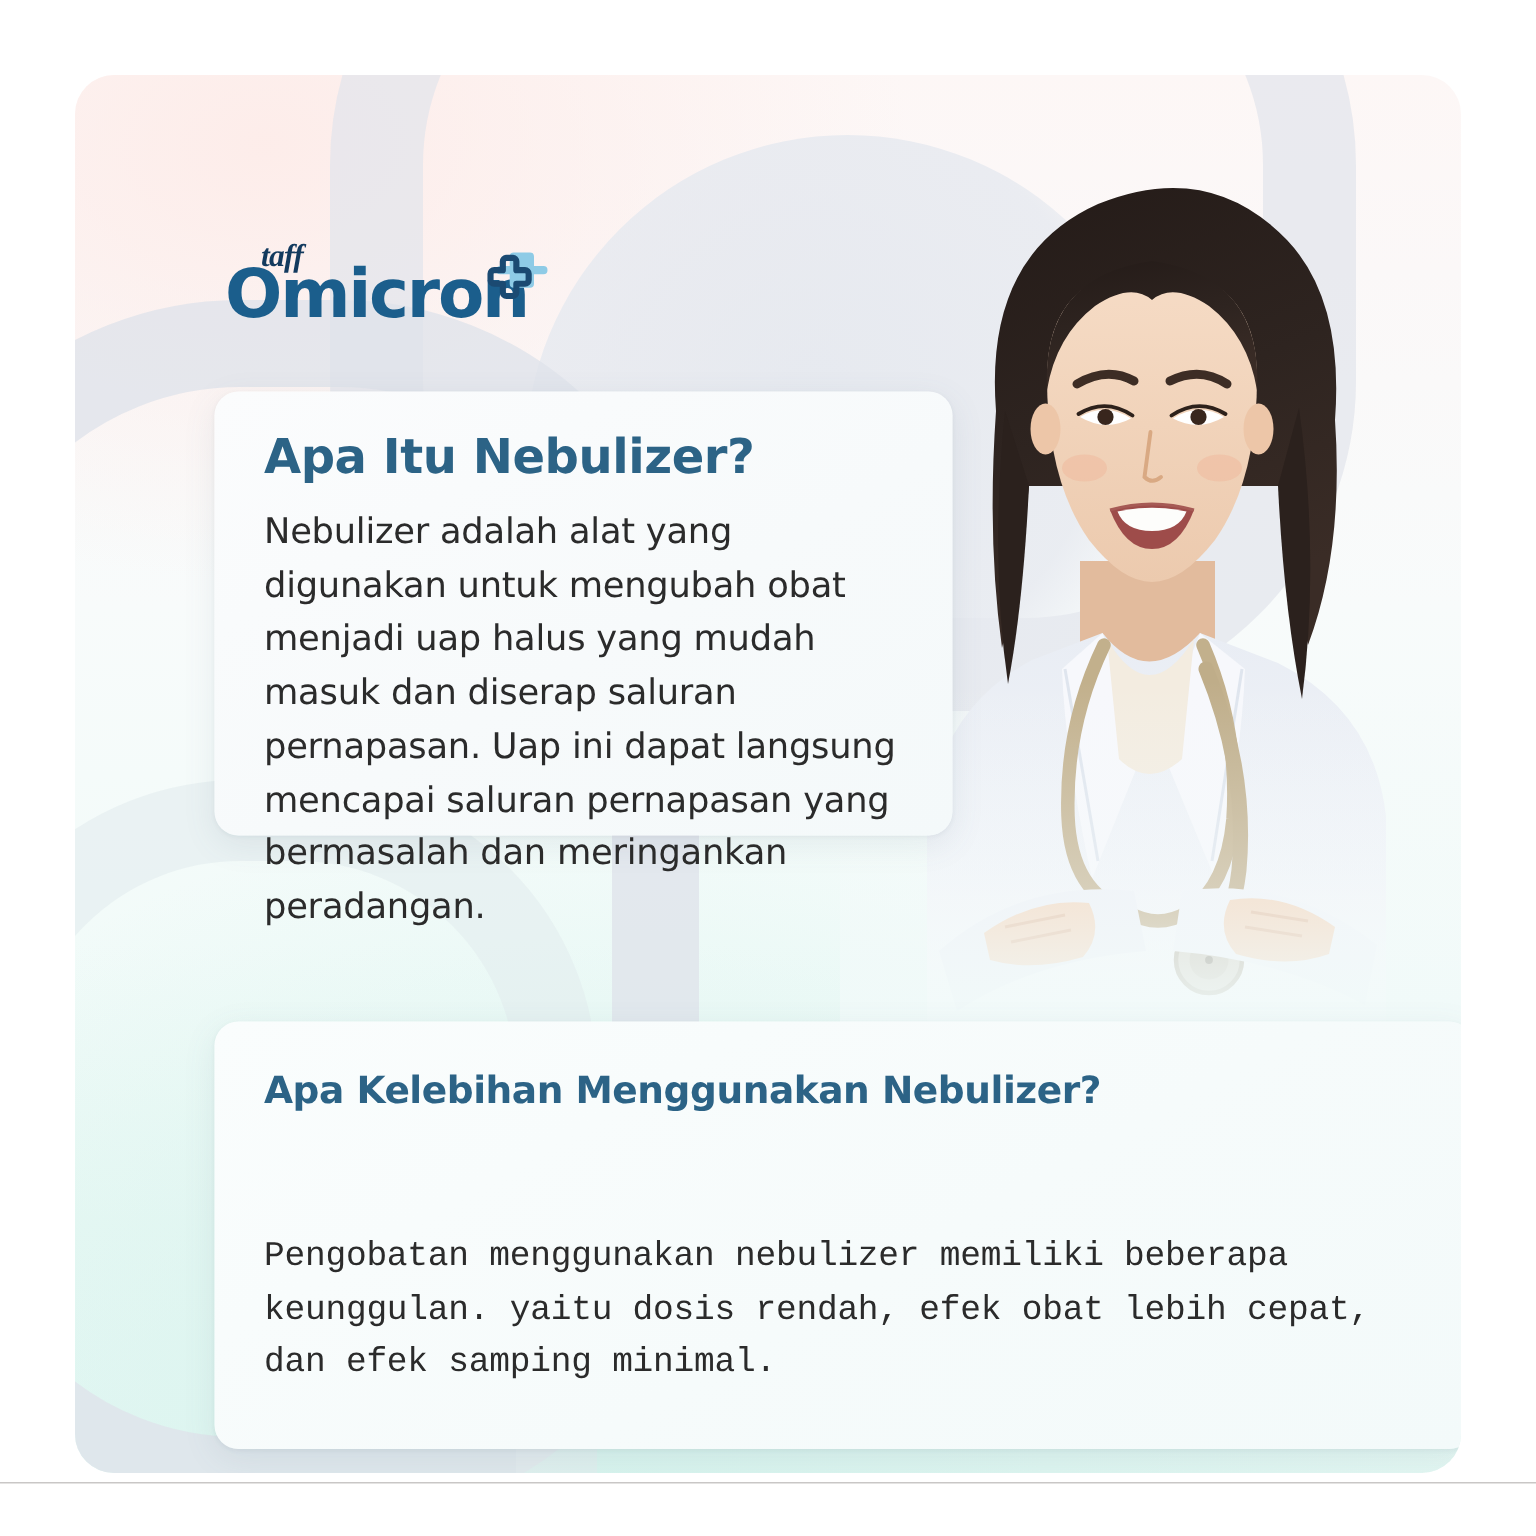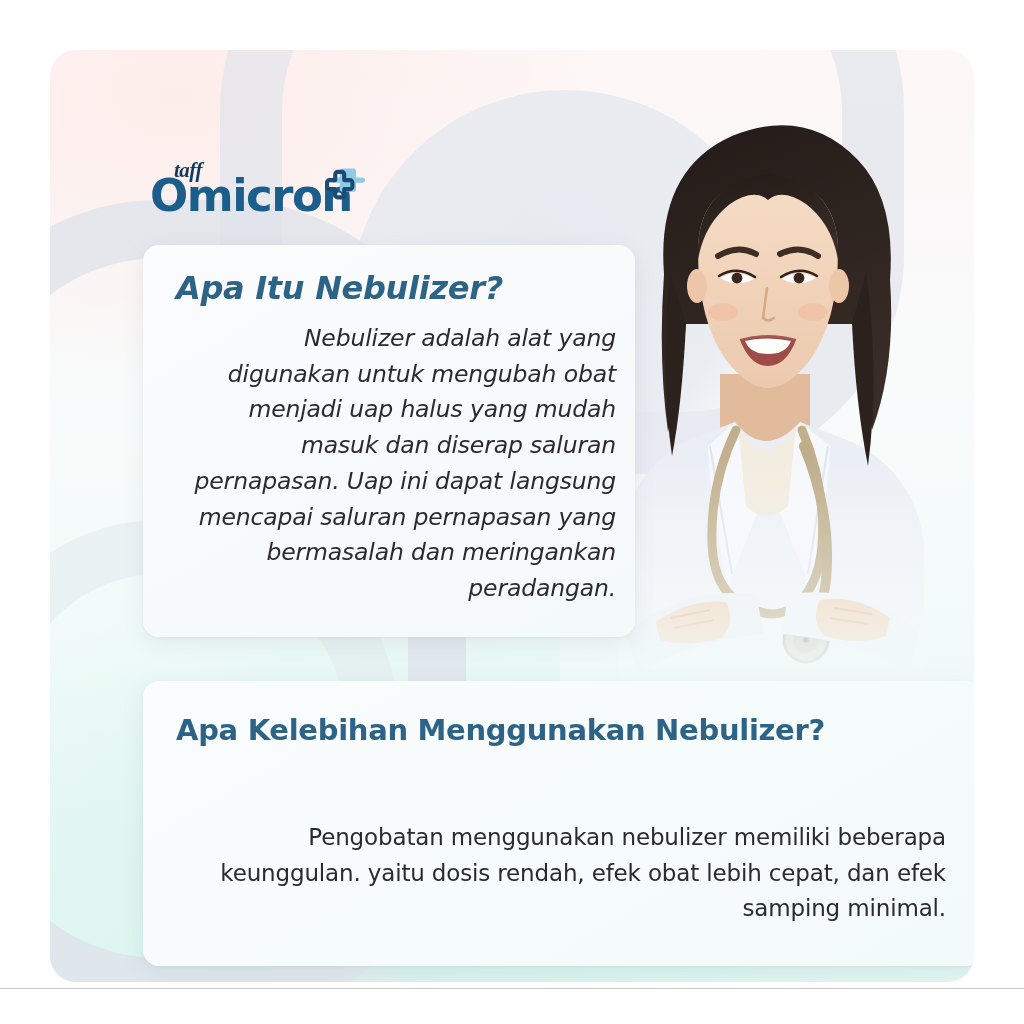--- a/index.html
+++ b/index.html
@@ -159,26 +159,25 @@
   }
 
   
   .card {
     position: absolute;
     border-radius: 16px;
     box-shadow: 0 6px 22px rgba(90,110,125,0.10), 0 1px 3px rgba(90,110,125,0.07);
   }
   .card-1 {
     left: 93px;
-    top: 195px;
+    top: 211px;
     width: 492px;
-    height: 392px;
+    height: 296px;
     background: linear-gradient(150deg, #fbfcfd 0%, #f7fafb 55%, #f4f9fa 100%);
     padding: 0;
-    font-style: italic;
   }
   .card-2 {
     left: 93px;
     top: 631px;
     width: 839px;
     height: 285px;
     background: linear-gradient(150deg, #fafdfd 0%, #f6fbfb 55%, #f3fafa 100%);
   }
 
   .card-title {
@@ -191,50 +190,50 @@
     position: absolute;
     left: 33px;
     top: 24px;
     font-size: 32px;
     letter-spacing: -0.3px;
   }
   .card-2 .card-title {
     position: absolute;
     left: 33px;
     top: 26px;
-    font-size: 29px;
+    font-size: 25px;
     line-height: 1.62;
     letter-spacing: -0.3px;
     width: 700px;
   }
 
   .card-body {
     color: #2b2b2b;
     font-family: "DejaVu Sans", sans-serif;
     font-weight: 400;
     margin: 0;
-    text-align: right;
   }
   .card-1 .card-body {
     position: absolute;
     left: 33px;
     top: 76px;
     width: 440px;
     font-size: 23.5px;
     line-height: 1.52;
     letter-spacing: -0.15px;
   }
   .card-2 .card-body {
     position: absolute;
     left: 33px;
     top: 139px;
     width: 770px;
     font-size: 23px;
     line-height: 1.55;
     letter-spacing: -0.15px;
+    font-family: Liberation Mono, monospace;
   }
 </style>
 </head>
 <body>
 
 <div class="page">
 
   <div class="poster">
 
     <div class="wash-pink"></div>

